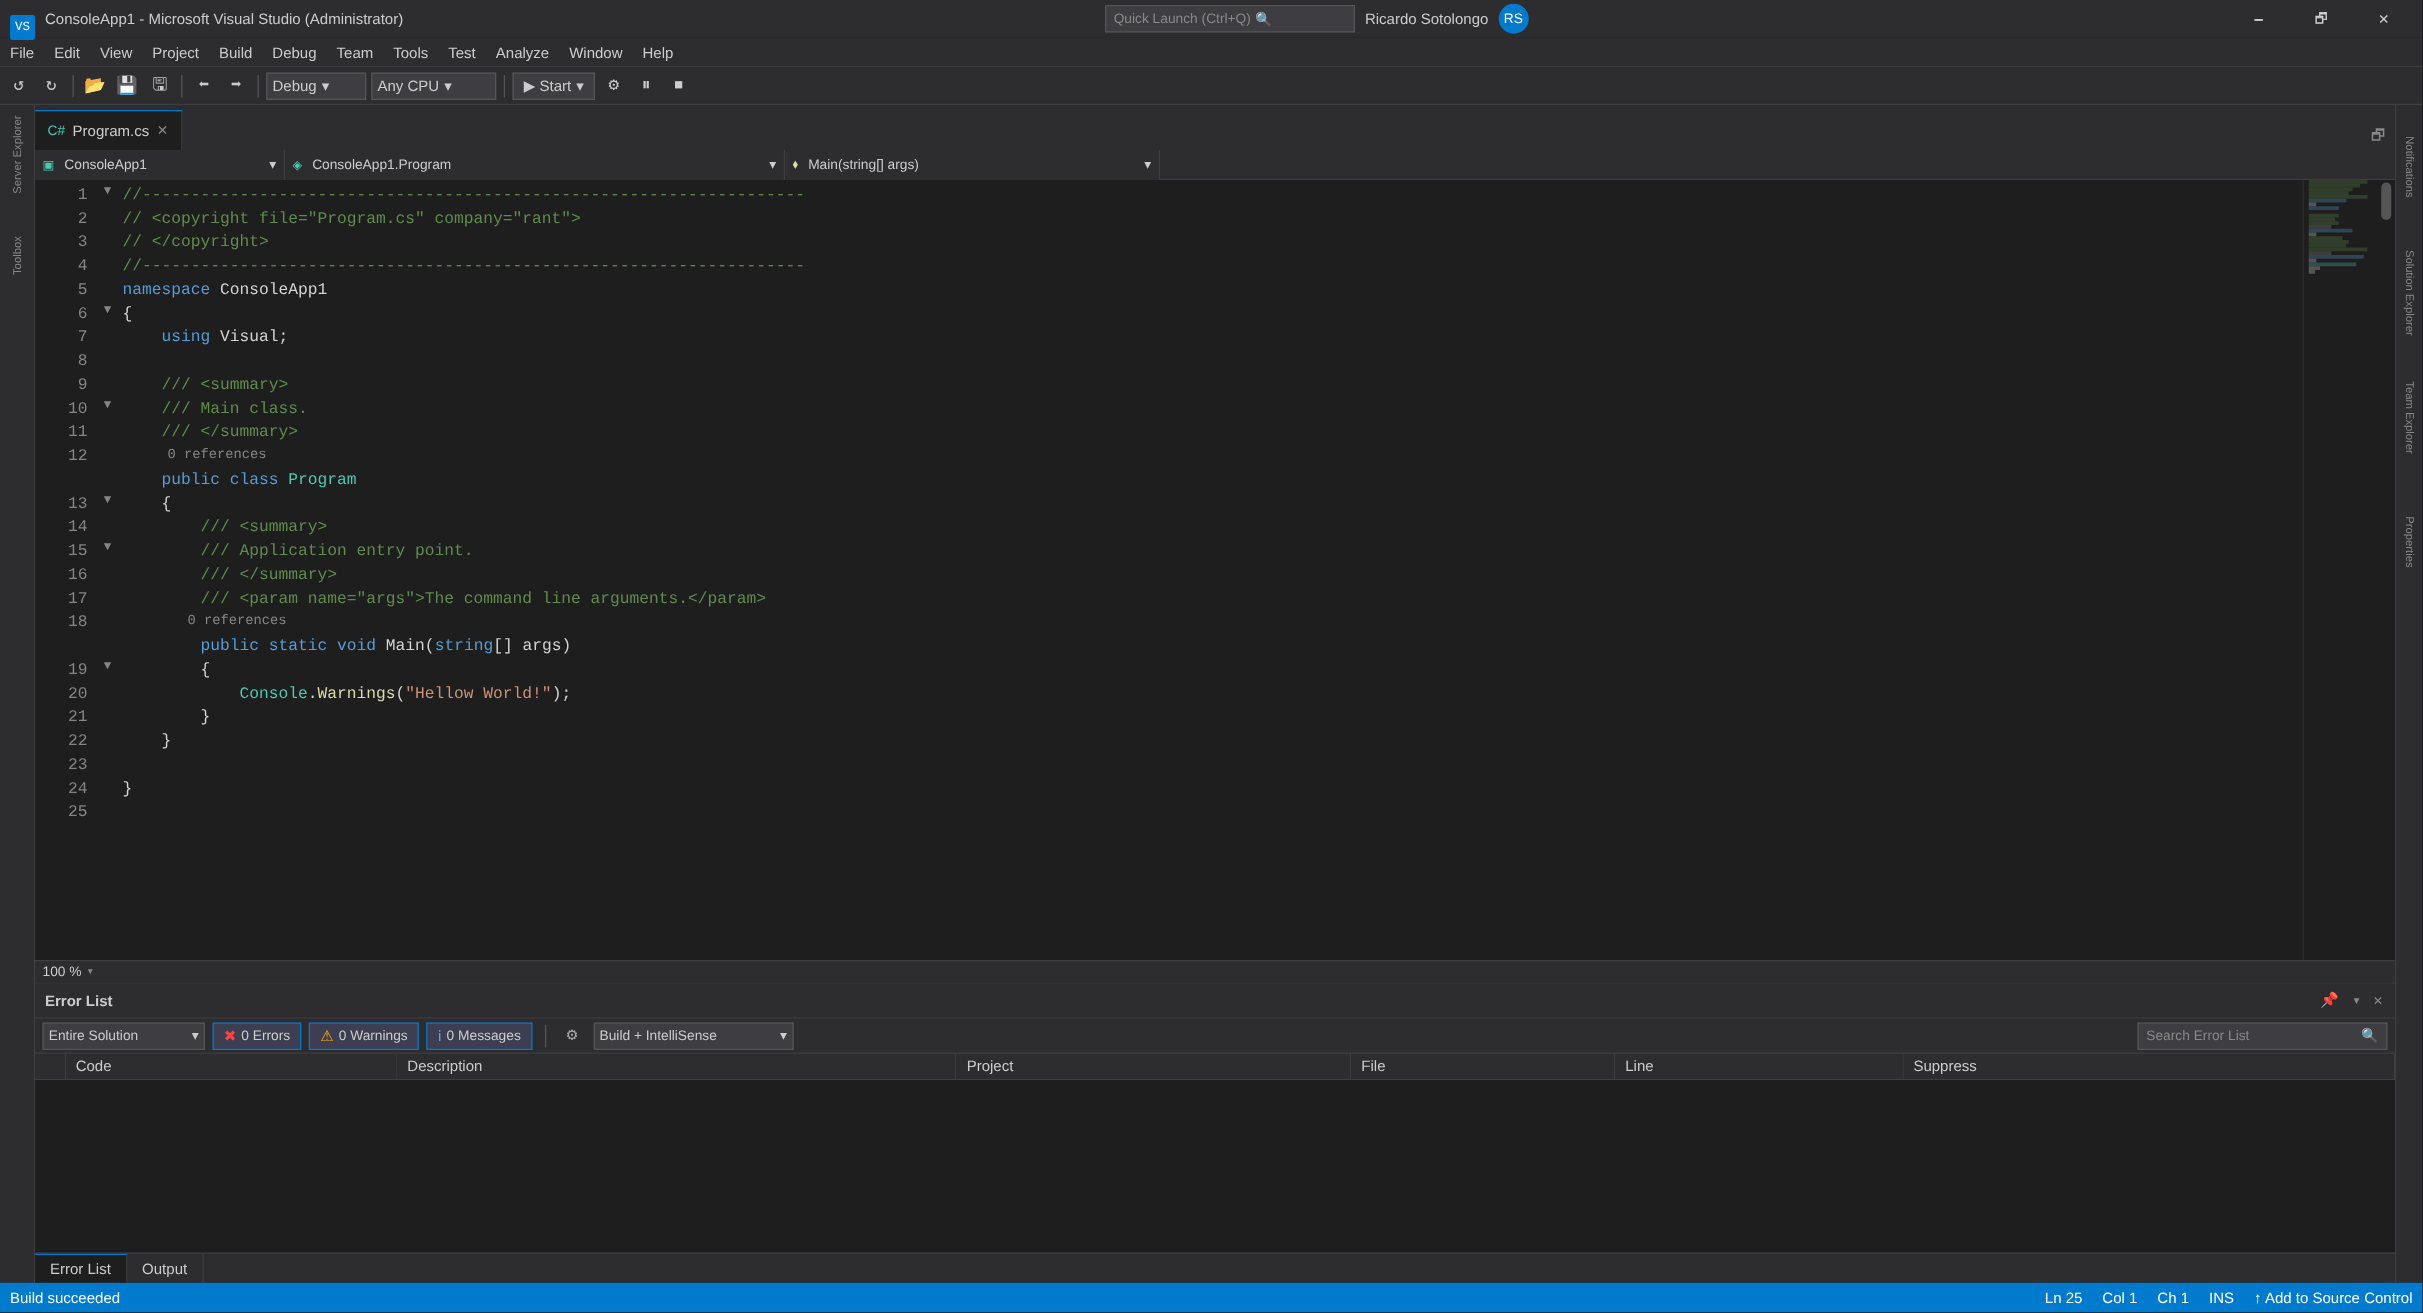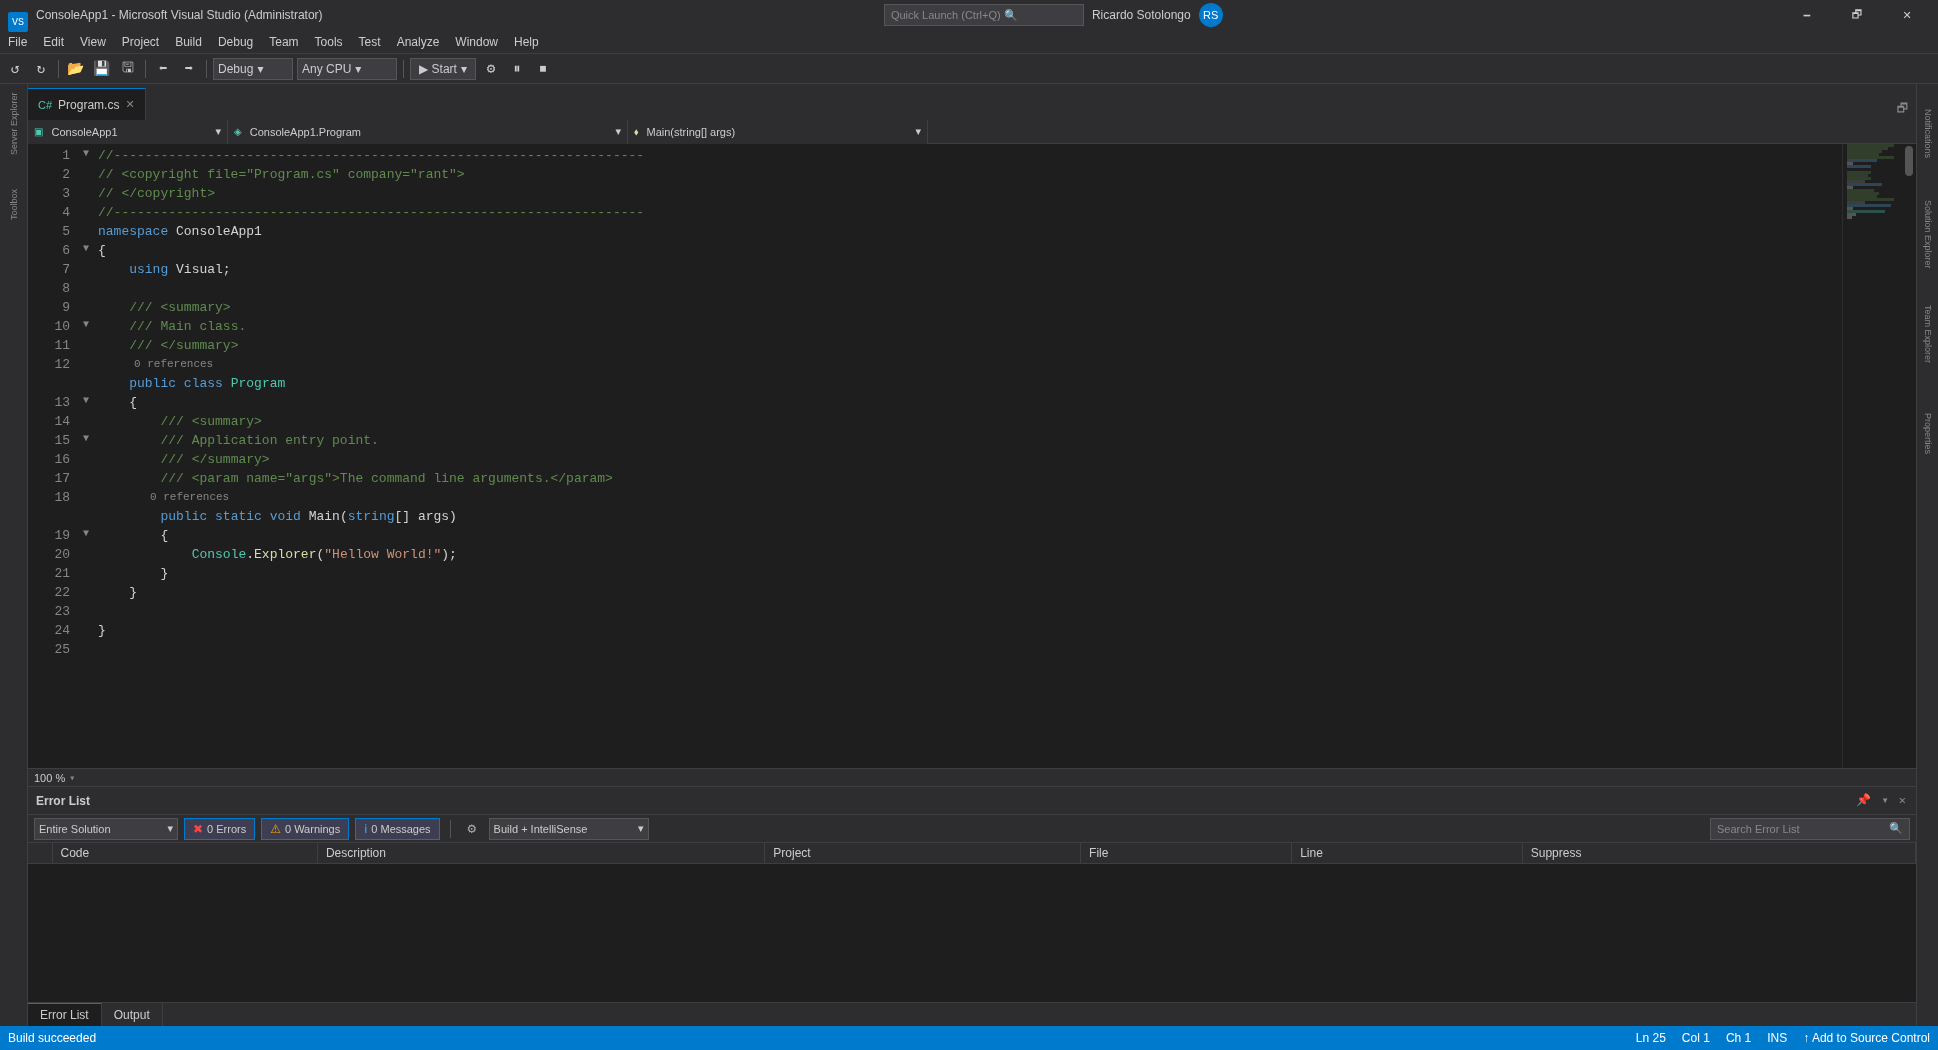--- a/index.html
+++ b/index.html
@@ -328,21 +328,21 @@
     }
 
     .scope-dropdown {
       background: #3e3e42;
       border: 1px solid #555;
       color: #cccccc;
       height: 22px;
       font-size: 11px;
       font-family: 'Segoe UI', sans-serif;
       padding: 0 4px;
-      width: 144px;
+      width: 130px;
       display: flex; align-items: center; justify-content: space-between;
       cursor: pointer;
     }
 
     .filter-btn {
       background: #3e3e42;
       border: 1px solid #007acc;
       color: #cccccc;
       height: 22px;
       font-size: 11px;
@@ -652,21 +652,21 @@
           <div class="code-line"><span class="c-meta" style="padding-left:36px;">0 references</span></div>
           <div class="code-line"><span class="c-plain">    </span><span class="c-keyword">public</span><span class="c-plain"> </span><span class="c-keyword">class</span><span class="c-plain"> </span><span class="c-class-name">Program</span></div>
           <div class="code-line"><span class="c-plain">    {</span></div>
           <div class="code-line"><span class="c-plain">        </span><span class="c-comment">/// &lt;summary&gt;</span></div>
           <div class="code-line"><span class="c-plain">        </span><span class="c-comment">/// Application entry point.</span></div>
           <div class="code-line"><span class="c-plain">        </span><span class="c-comment">/// &lt;/summary&gt;</span></div>
           <div class="code-line"><span class="c-plain">        </span><span class="c-comment">/// &lt;param name="args"&gt;The command line arguments.&lt;/param&gt;</span></div>
           <div class="code-line"><span class="c-meta" style="padding-left:52px;">0 references</span></div>
           <div class="code-line"><span class="c-plain">        </span><span class="c-keyword">public</span><span class="c-plain"> </span><span class="c-keyword">static</span><span class="c-plain"> </span><span class="c-keyword">void</span><span class="c-plain"> Main(</span><span class="c-keyword">string</span><span class="c-plain">[] args)</span></div>
           <div class="code-line"><span class="c-plain">        {</span></div>
-          <div class="code-line"><span class="c-plain">            </span><span class="c-class-name">Console</span><span class="c-plain">.</span><span class="c-method">Explorer</span><span class="c-plain">(</span><span class="c-string">"Hellow World!"</span><span class="c-plain">);</span></div>
+          <div class="code-line"><span class="c-plain">            </span><span class="c-class-name">Console</span><span class="c-plain">.</span><span class="c-method">Warnings</span><span class="c-plain">(</span><span class="c-string">"Hellow World!"</span><span class="c-plain">);</span></div>
           <div class="code-line"><span class="c-plain">        }</span></div>
           <div class="code-line"><span class="c-plain">    }</span></div>
           <div class="code-line"></div>
           <div class="code-line"><span class="c-plain">}</span></div>
         </div>
 
         <div id="minimap">
           <div class="minimap-line" style="background:#608b4e;width:80%;opacity:0.6;"></div>
           <div class="minimap-line" style="background:#608b4e;width:70%;opacity:0.6;"></div>
           <div class="minimap-line" style="background:#608b4e;width:60%;opacity:0.6;"></div>

